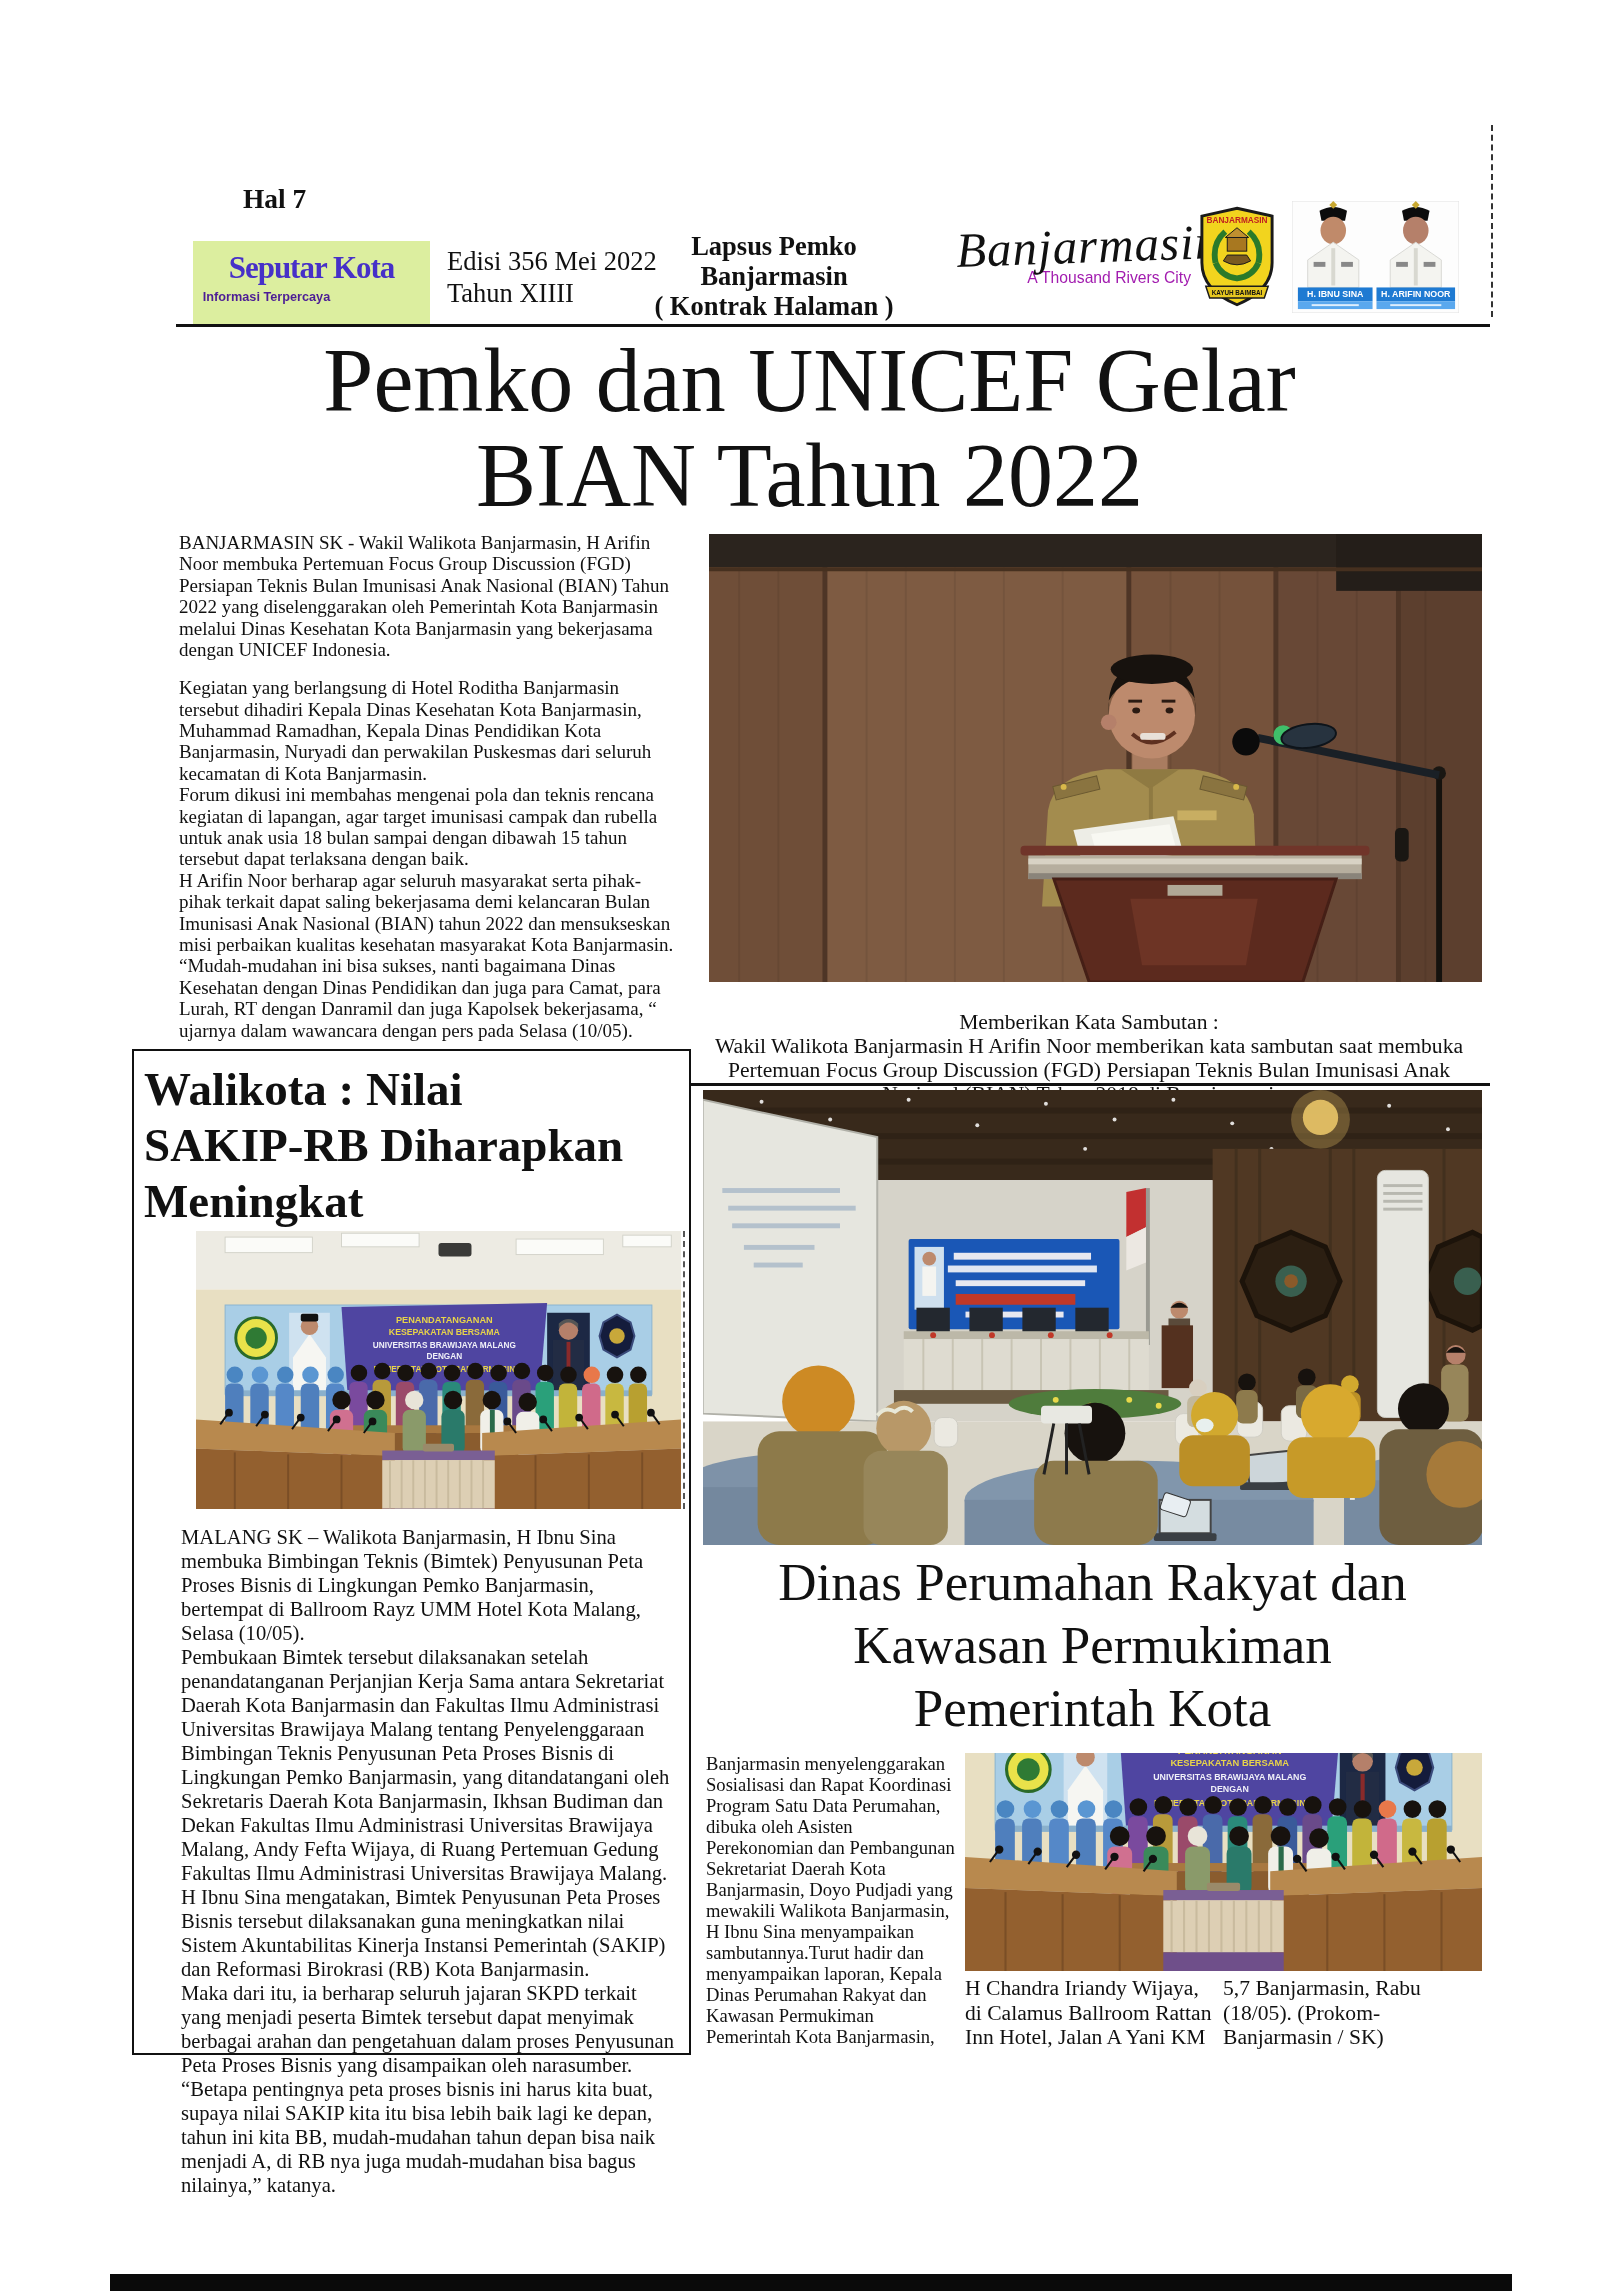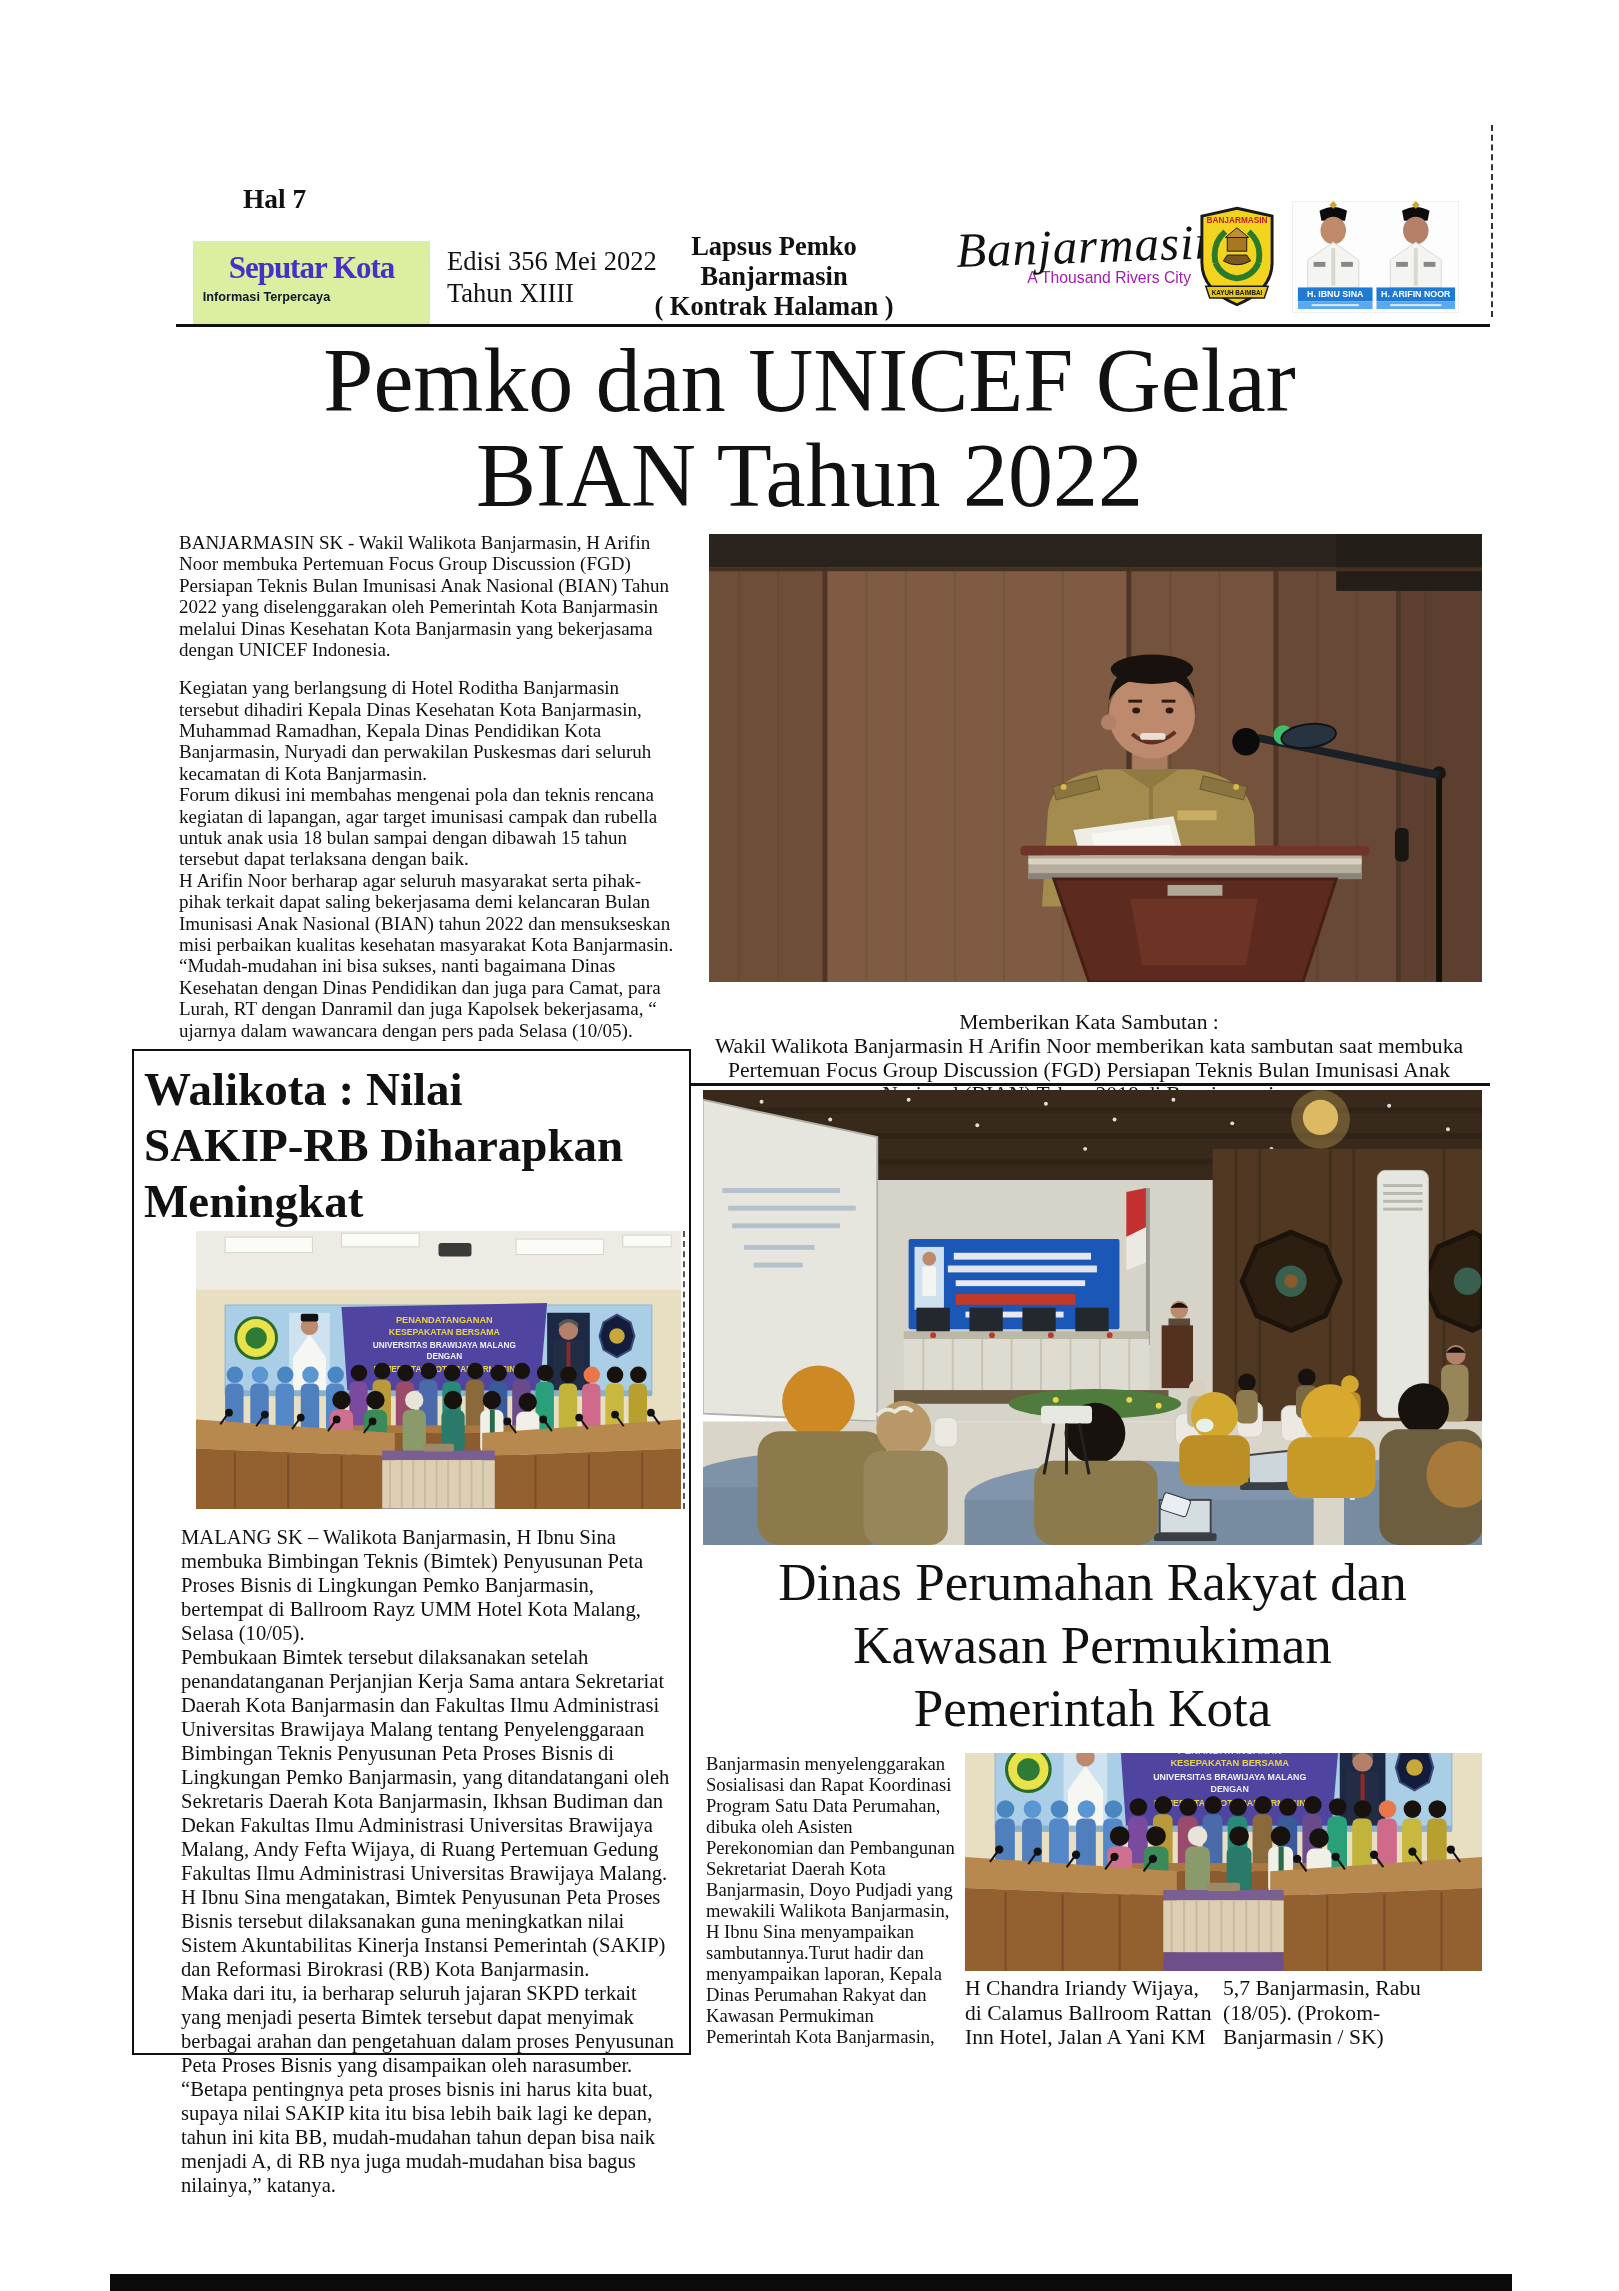--- a/index.html
+++ b/index.html
@@ -5,21 +5,21 @@
   html,body{margin:0;padding:0;background:#ffffff;}
   #page{position:relative;width:1619px;height:2292px;background:#ffffff;overflow:hidden;
         font-family:"Liberation Serif",serif;color:#111;}
   .abs{position:absolute;}
   
   .hal7{left:243px;top:184px;font-size:27.4px;font-weight:bold;}
   .masthead{left:193px;top:241px;width:237px;height:86px;background:#dcee9f;text-align:center;}
   .masthead-title{display:block;margin-top:9px;font-family:Liberation Serif, serif;
                   font-weight:bold;font-size:31px;letter-spacing:-1px;color:#4630c8;}
   .masthead-tag{display:block;text-align:left;margin:3.9px 0 0 9.8px;font-family:"Liberation Sans",sans-serif;
-                font-weight:bold;font-size:12.7px;color:#0f172a;}
+                font-weight:bold;font-size:12.7px;color:#4c1d95;}
   .edition{left:447px;top:245px;font-size:26.5px;line-height:32px;}
   .lapsus{left:627px;top:231px;width:294px;text-align:center;font-size:26.5px;font-weight:bold;line-height:30px;}
   .brand{left:956px;top:218px;width:235px;text-align:center;}
   .brand-script{font-style:italic;font-size:49px;letter-spacing:1px;display:block;transform:rotate(-2deg);}
   .brand-tag{display:block;text-align:right;font-family:"Liberation Sans",sans-serif;
              font-size:15.7px;color:#a21caf;margin-top:-5.9px;}
   .emblem{left:1198px;top:206px;}
   .officials{left:1292px;top:201px;}
   .dash-right{left:1491px;top:125px;height:192px;width:0;border-left:2px dashed #333;}
   .header-rule{left:176px;top:324px;width:1314px;height:2.9px;background:#111;}

